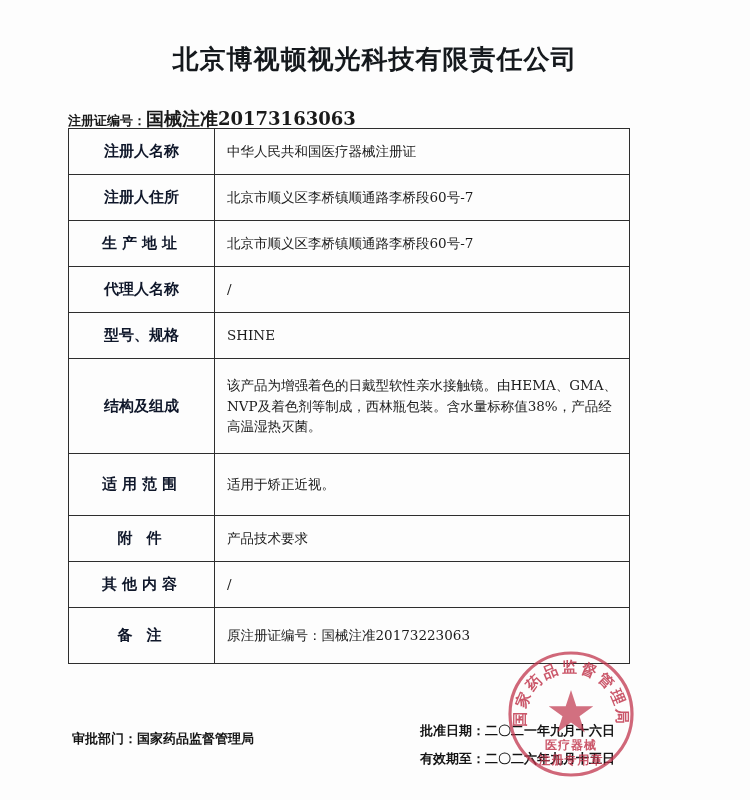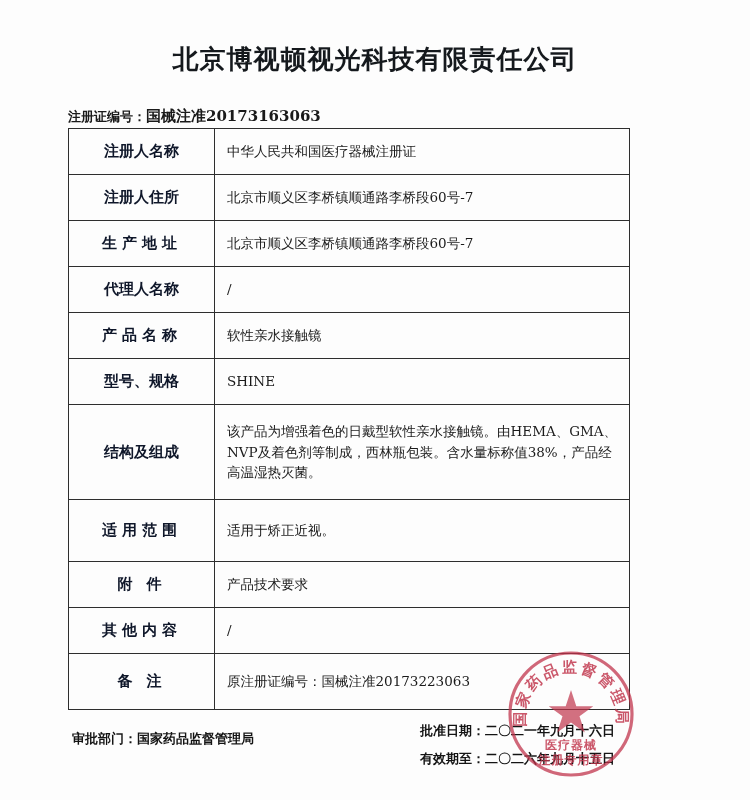--- a/index.html
+++ b/index.html
@@ -43,21 +43,21 @@
     position: absolute;
     top: 107px;
     left: 68px;
     font-size: 13px;
     font-weight: bold;
     color: #1a1a1a;
     white-space: nowrap;
     font-family: "DejaVu Serif", "Liberation Serif", serif;
   }
   .reg-line .reg-label { letter-spacing: 0px; }
-  .reg-line .reg-value { font-size: 15px; margin-top: 20px; }
+  .reg-line .reg-value { font-size: 18px; margin-top: 20px; }
 
   
   .cert-table {
     position: absolute;
     top: 128px;
     left: 68px;
     width: 562px;
     border-collapse: collapse;
     table-layout: fixed;
   }
@@ -167,26 +167,20 @@
       <tr class="row-std">
         <td class="label sp-4">生产地址</td>
         <td class="value">
           <span class="value-block">北京市顺义区李桥镇顺通路李桥段60号-7</span>
         </td>
       </tr>
       <tr class="row-std">
         <td class="label sp-0">代理人名称</td>
         <td class="value">
           <span class="value-block">/</span>
-        </td>
-      </tr>
-      <tr class="row-std">
-        <td class="label sp-4">产品名称</td>
-        <td class="value">
-          <span class="value-block">软性亲水接触镜</span>
         </td>
       </tr>
       <tr class="row-std">
         <td class="label sp-0">型号、规格</td>
         <td class="value">
           <span class="value-block">SHINE</span>
         </td>
       </tr>
       <tr class="row-tall">
         <td class="label sp-0">结构及组成</td>

